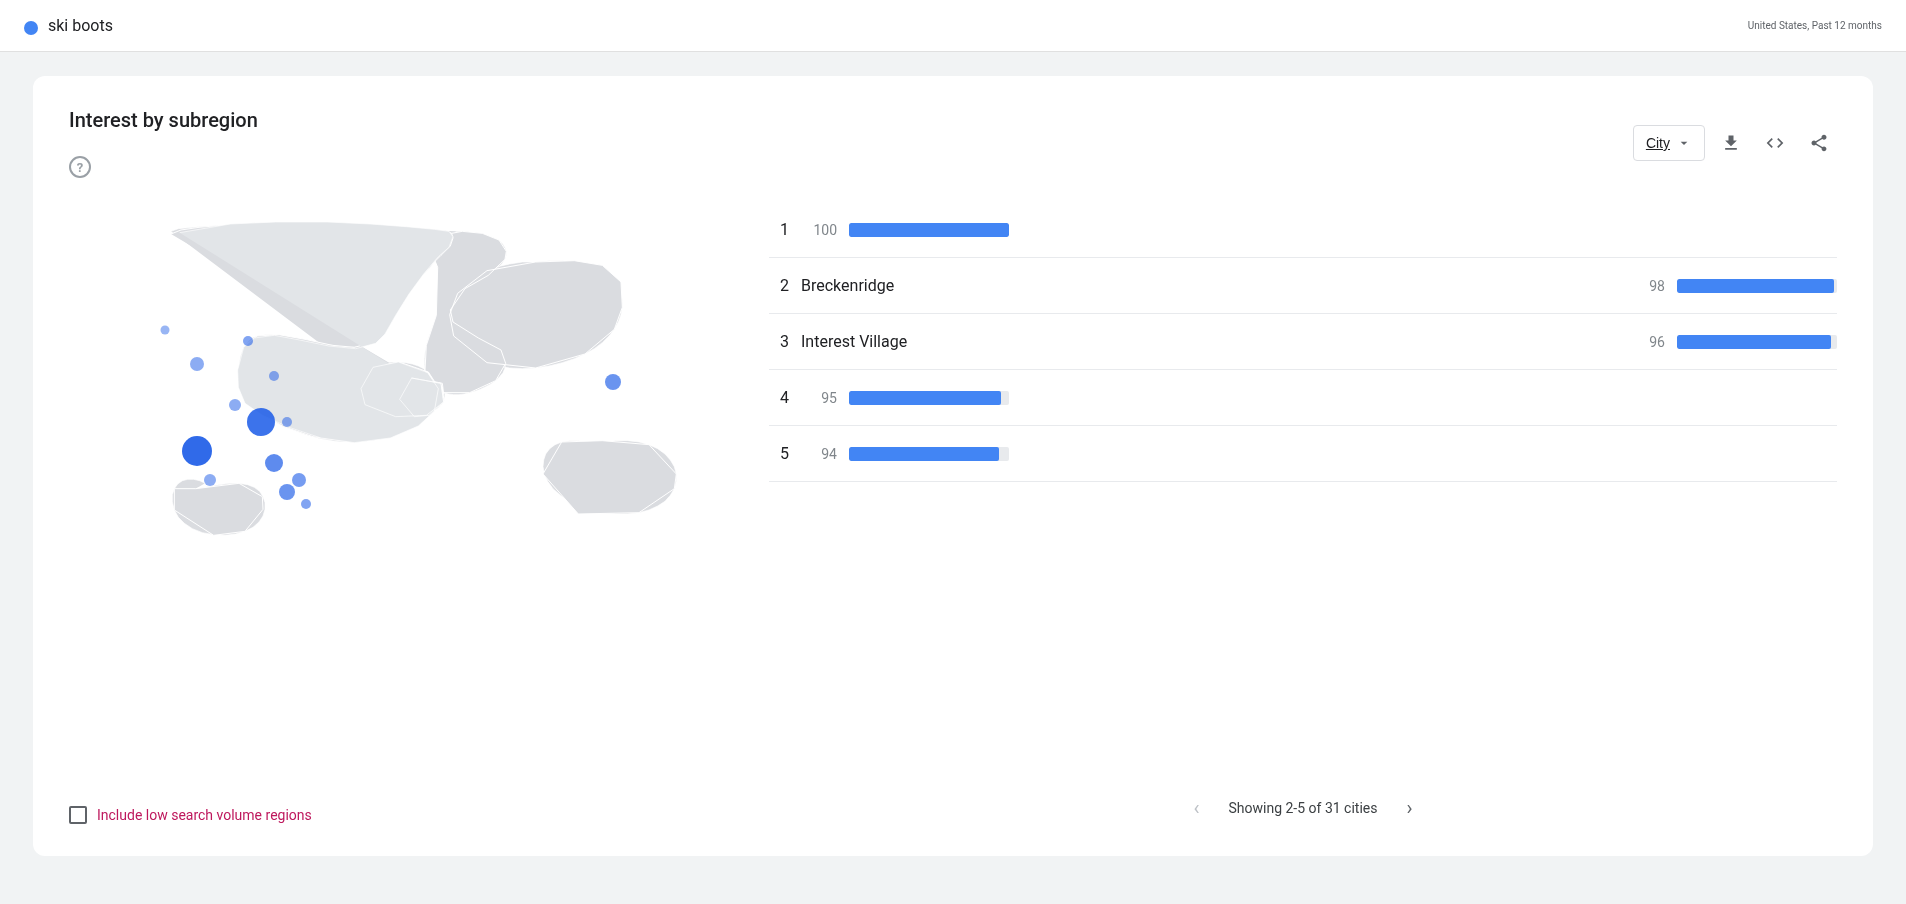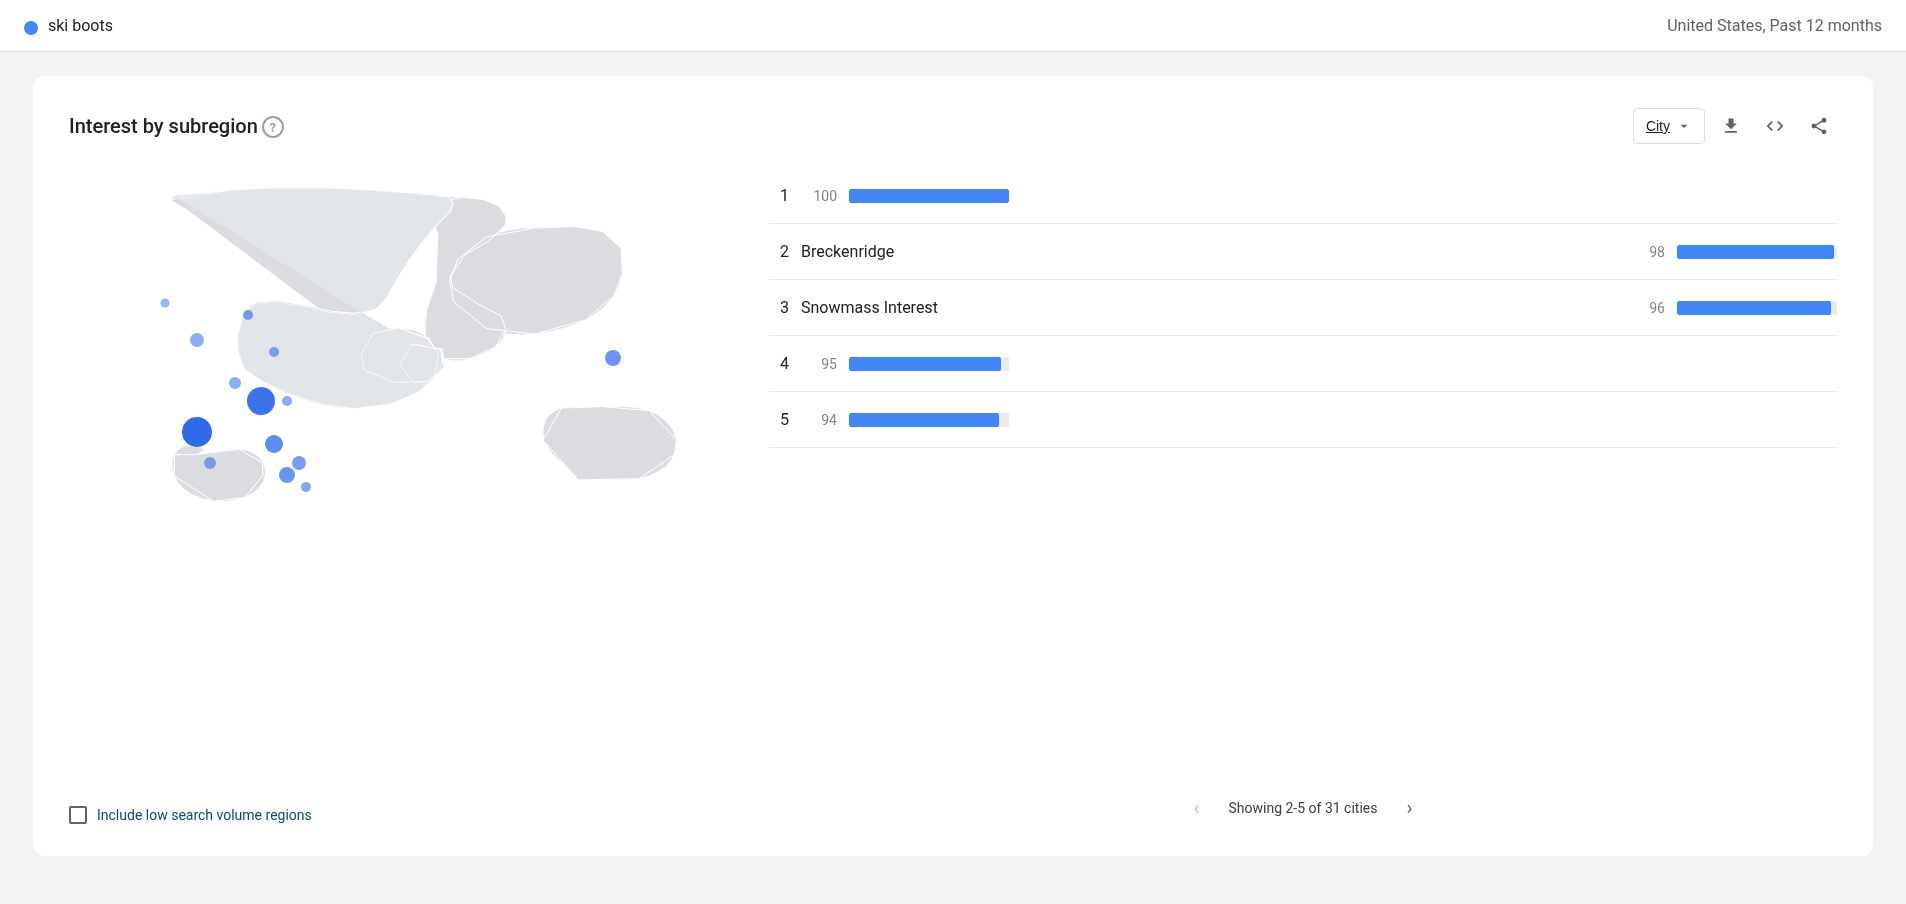--- a/index.html
+++ b/index.html
@@ -33,21 +33,21 @@
       border-radius: 50%;
       background: #4285f4;
       flex-shrink: 0;
     }
     .search-term {
       font-size: 16px;
       color: #202124;
       font-weight: 400;
     }
     .top-bar-right {
-      font-size: 16px;
+      font-size: 10px;
       color: #5f6368;
     }
 
     
     .main {
       flex: 1;
       padding: 24px 32px;
       display: flex;
       align-items: flex-start;
       justify-content: center;
@@ -67,22 +67,23 @@
 
     
     .card-header {
       display: flex;
       align-items: center;
       justify-content: space-between;
       margin-bottom: 24px;
     }
     .card-title-row {
       display: flex;
-      align-items: flex-end;
-      gap: 4px;
+      align-items: flex-start;
+      gap: 24px;
+      flex-direction: column;
     }
     .card-title {
       font-size: 20px;
       color: #202124;
       font-weight: 500;
     }
     .help-icon {
       width: 22px;
       height: 22px;
       border-radius: 50%;
@@ -177,21 +178,21 @@
     .checkbox-box {
       width: 18px;
       height: 18px;
       border: 2px solid #5f6368;
       border-radius: 2px;
       flex-shrink: 0;
       cursor: pointer;
     }
     .checkbox-label {
       font-size: 14px;
-      color: #0c4a6e;
+      color: #be185d;
     }
 
     
     .rankings {
       flex: 1;
       display: flex;
       flex-direction: column;
     }
 
     .ranking-item {
@@ -379,21 +380,21 @@
             <div class="ranking-item">
       <span class="rank-num">2</span>
       <span class="rank-name">Breckenridge</span>
       <span class="rank-score">98</span>
       <div class="rank-bar-container">
         <div class="rank-bar" style="width:98%"></div>
       </div>
     </div>
             <div class="ranking-item">
       <span class="rank-num">3</span>
-      <span class="rank-name">Snowmass Interest</span>
+      <span class="rank-name">Interest Village</span>
       <span class="rank-score">96</span>
       <div class="rank-bar-container">
         <div class="rank-bar" style="width:96%"></div>
       </div>
     </div>
             <div class="ranking-item">
       <span class="rank-num">4</span>
       <span class="rank-score">95</span>
       <div class="rank-bar-container">
         <div class="rank-bar" style="width:95%"></div>

